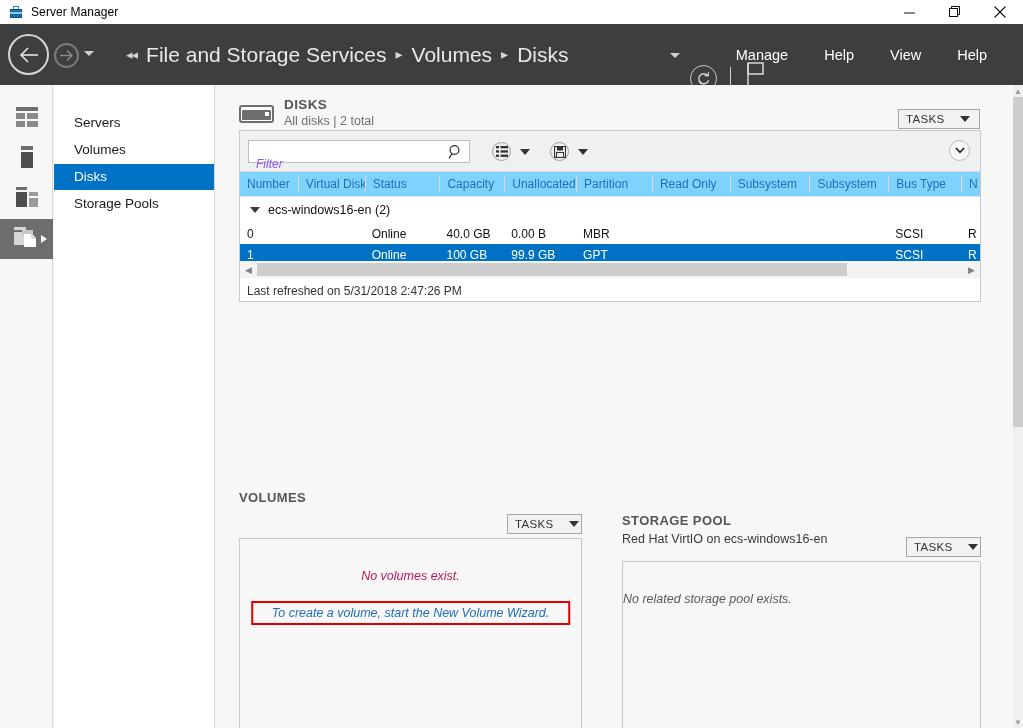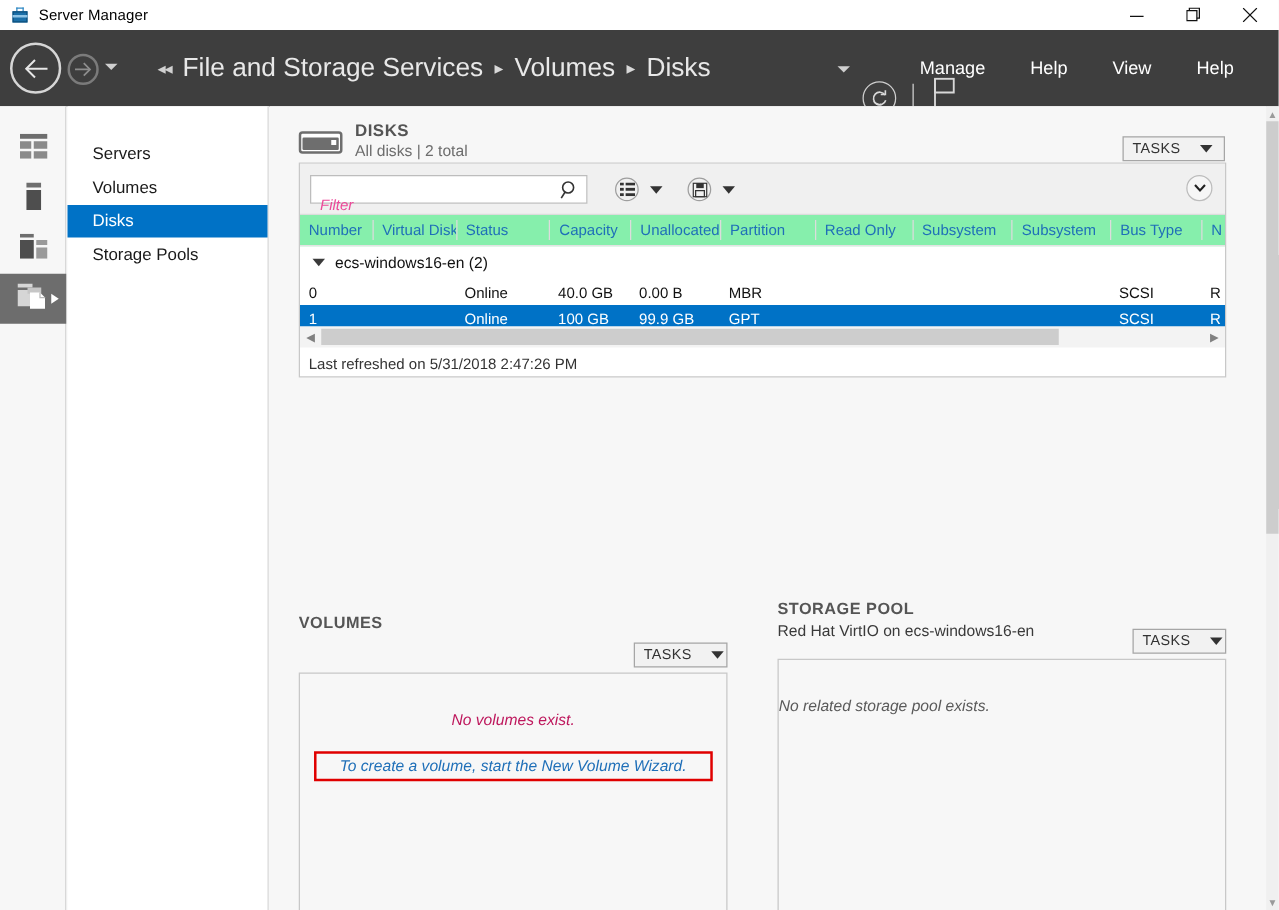--- a/index.html
+++ b/index.html
@@ -185,21 +185,21 @@
   .filter-bar {
     position: relative; height: 41px; background: #f0f0f0;
     border-bottom: 1px solid #dcdcdc;
   }
   .filter-input {
     position: absolute; left: 8px; top: 9px; width: 222px; height: 23px;
     border: 1px solid #bdbdbd; background: #ffffff;
     display: flex; align-items: center;
   }
   .filter-input .fi-text {
-    font-size: 12px; color: #ec4899; font-style: italic; padding-left: 7px; margin-top: 24px;
+    font-size: 12px; color: #8b5cf6; font-style: italic; padding-left: 7px; margin-top: 24px;
   }
   .filter-input .fi-search { position: absolute; right: 6px; top: 3px; }
   .round-btn {
     width: 19px; height: 19px; border: 1px solid #9e9e9e; border-radius: 50%;
     display: flex; align-items: center; justify-content: center; background: #f0f0f0;
   }
   .small-caret {
     width: 0; height: 0; border-left: 5px solid transparent;
     border-right: 5px solid transparent; border-top: 6px solid #333;
   }
@@ -210,21 +210,21 @@
   .expander {
     position: absolute; right: 10px; top: 9px; width: 21px; height: 21px;
     border: 1px solid #bcbcbc; border-radius: 50%; background: #f6f6f6;
     display: flex; align-items: center; justify-content: center;
   }
 
   
   .grid { position: relative; background: #ffffff; }
   .grid-head {
     display: flex; height: 25px; align-items: center;
-    border-bottom: 1px solid #e3e3e3; background: #86efac;
+    border-bottom: 1px solid #e3e3e3; background: #7dd3fc;
   }
   .gh {
     font-size: 12px; color: #1f6fb8; border-left: 1px solid #dcdcdc;
     padding-left: 7px; height: 16px; line-height: 16px; white-space: nowrap;
     overflow: hidden;
   }
   .gh:first-child { border-left: none; }
   .group-row {
     display: flex; align-items: center; height: 26px; padding-left: 10px;
     font-size: 12.5px; color: #111;
@@ -541,21 +541,21 @@
     <div class="tasks-btn" style="position:absolute; right:0; top:24px; width:75px;">
       <span class="tb-label">TASKS</span>
       <span class="tb-caret"></span>
     </div>
     <div class="empty-box" style="position:absolute; left:0; top:48px; width:343px; height:225px;">
       <div class="empty-msg">No volumes exist.</div>
       <div class="wizard-link">To create a volume, start the New Volume Wizard.</div>
     </div>
   </div>
 
-  <div style="position:absolute; left:406px; top:394px; width:359px;">
+  <div style="position:absolute; left:406px; top:428px; width:359px;">
     <div class="sec-title">STORAGE POOL</div>
     <div class="sec-sub">Red Hat VirtIO on ecs-windows16-en</div>
     <div class="tasks-btn" style="position:absolute; right:0; top:24px; width:75px;">
       <span class="tb-label">TASKS</span>
       <span class="tb-caret"></span>
     </div>
     <div class="empty-box" style="position:absolute; left:0; top:48px; width:359px; height:225px;">
       <div class="pool-msg">No related storage pool exists.</div>
     </div>
   </div>

